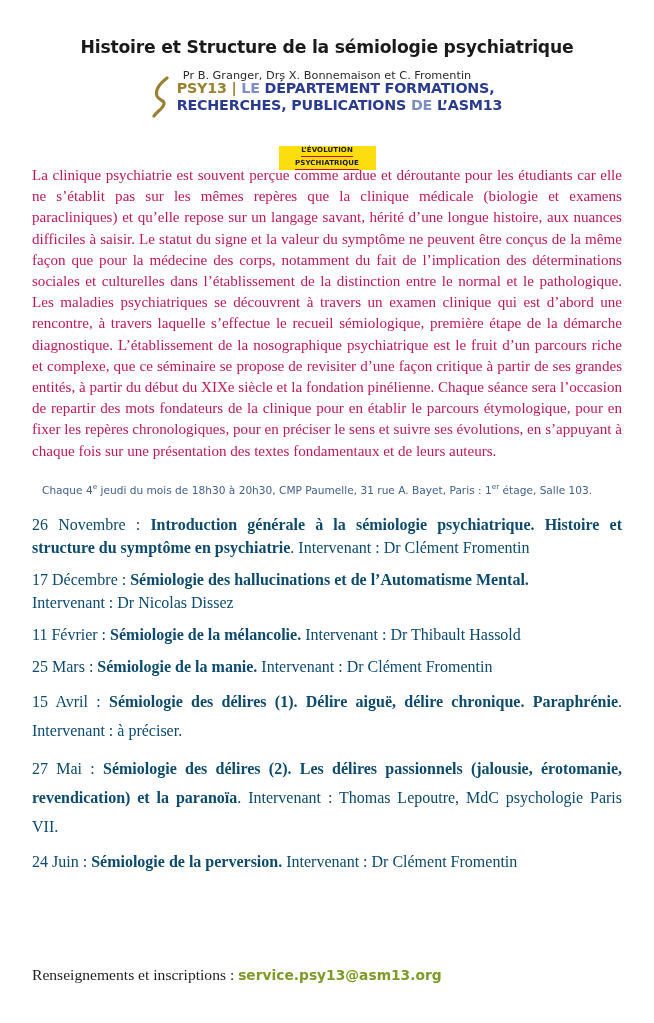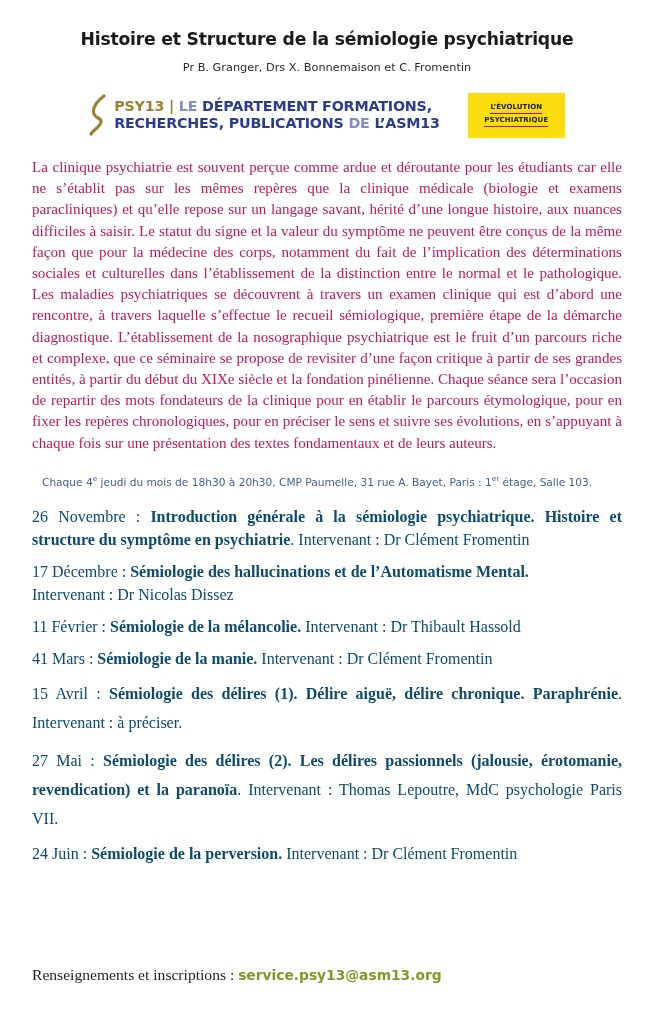--- a/index.html
+++ b/index.html
@@ -14,21 +14,21 @@
     color: #231f20;
     position: relative;
     overflow: hidden;
   }
 
   .page {
     width: 654px;
     height: 1023px;
     position: relative;
     box-sizing: border-box;
-    padding: 0 27px;
+    padding: 8px 27px;
   }
 
   
   .header {
     padding-top: 27px;
     text-align: center;
   }
   .title-line {
     font-family: "DejaVu Sans", sans-serif;
     font-weight: bold;
@@ -46,20 +46,21 @@
   }
 
   
   .logo-band {
     margin-top: 12px;
     height: 54px;
     display: flex;
     align-items: center;
     justify-content: center;
     gap: 28px;
+    flex-direction: column;
   }
   .psy13-logo {
     display: flex;
     align-items: center;
     gap: 7px;
   }
   .brace-icon {
     width: 18px;
     height: 42px;
     flex: 0 0 auto;
@@ -204,21 +205,21 @@
     <div class="session">
       <span class="date">17 Décembre</span><span> : </span><b>Sémiologie des hallucinations et de l’Automatisme Mental.</b><br><span> Intervenant : Dr Nicolas Dissez</span>
     </div>
 
 
     <div class="session">
       <span class="date">11 Février</span><span> : </span><b>Sémiologie de la mélancolie.</b><span> Intervenant : Dr Thibault Hassold</span>
     </div>
 
     <div class="session">
-      <span class="date">41 Mars</span><span> : </span><b>Sémiologie de la manie.</b><span> Intervenant : Dr Clément Fromentin</span>
+      <span class="date">25 Mars</span><span> : </span><b>Sémiologie de la manie.</b><span> Intervenant : Dr Clément Fromentin</span>
     </div>
 
     <div class="session loose">
       <span class="date">15 Avril</span><span> : </span><b>Sémiologie des délires (1). Délire aiguë, délire chronique. Paraphrénie</b><span>. Intervenant : à préciser.</span>
     </div>
 
     <div class="session loose">
       <span class="date">27 Mai</span><span> : </span><b>Sémiologie des délires (2). Les délires passionnels (jalousie, érotomanie, revendication) et la paranoïa</b><span>. Intervenant : Thomas Lepoutre, MdC psychologie Paris VII.</span>
     </div>
 

